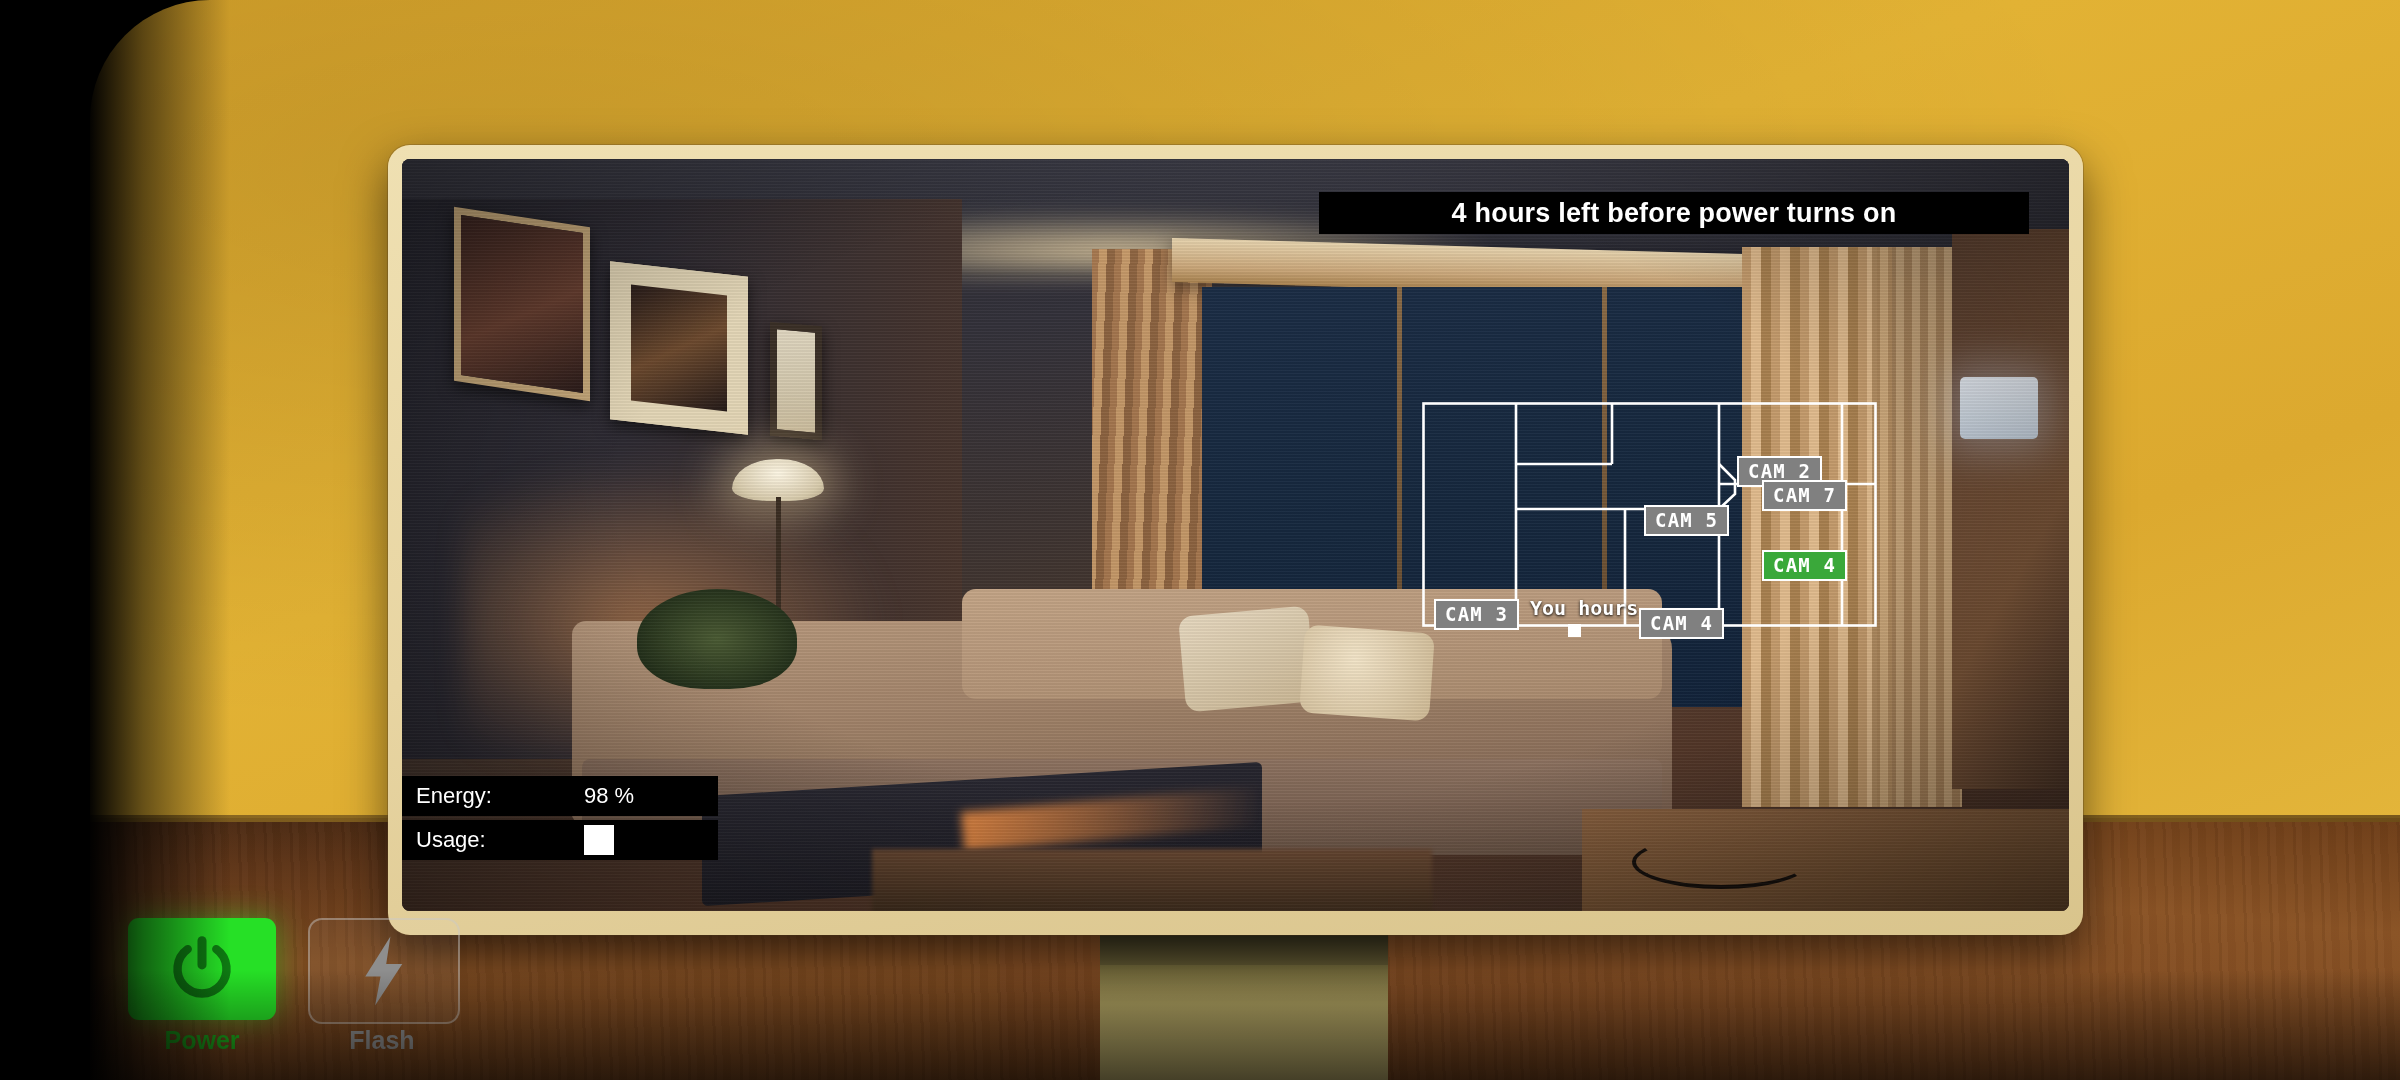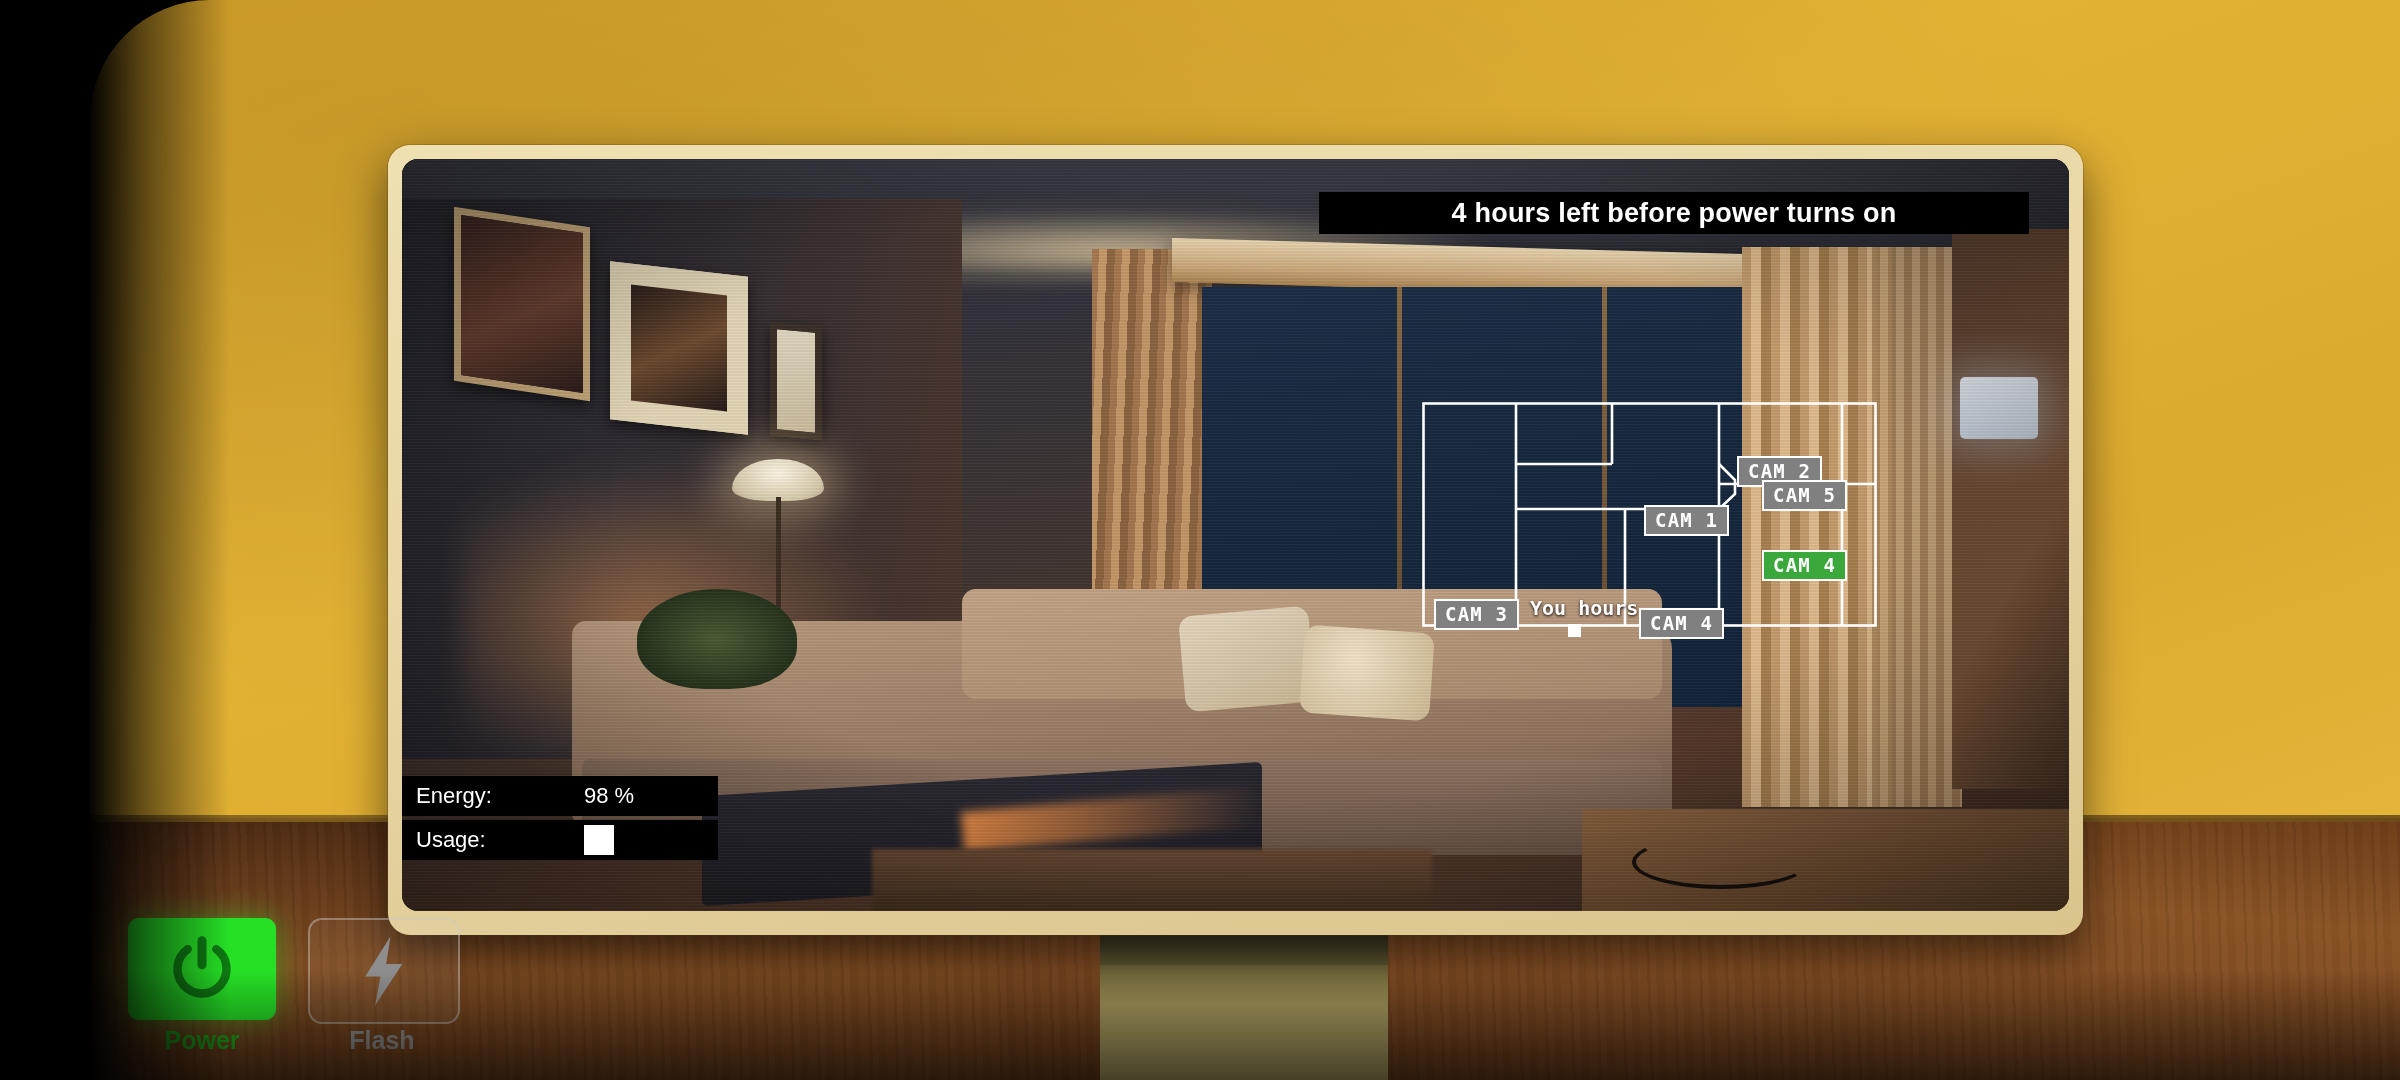--- a/index.html
+++ b/index.html
@@ -50,21 +50,21 @@
 
   
   #monitor{
     position:absolute;left:388px;top:145px;width:1695px;height:790px;
     background:linear-gradient(170deg,#efe0b2,#e8d5a2 50%,#d9c48c);
     border-radius:22px;
     box-shadow:0 18px 46px rgba(0,0,0,.55), 0 0 0 1px rgba(120,90,40,.35);
   }
   #screen{
     position:absolute;left:14px;top:14px;width:1667px;height:752px;
-    border-radius:16px;overflow:hidden;background:#1b1d27;
+    border-radius:8px;overflow:hidden;background:#1b1d27;
   }
 
   
   .rm{position:absolute;}
   #rm-wall{left:0;top:0;width:1667px;height:752px;
     background:linear-gradient(170deg,#2a2a33 0%,#33313a 26%,#41352f 52%,#56392a 78%,#3d2b22 100%);}
   #rm-ceiling{left:0;top:0;width:1667px;height:118px;
     background:linear-gradient(180deg,#3a3a44,#2d2d36 70%,#262630);}
   #rm-ceil-glow{left:330px;top:52px;width:760px;height:66px;
     background:radial-gradient(ellipse at 50% 60%, rgba(255,230,180,.78), rgba(255,220,160,0) 72%);
@@ -298,26 +298,26 @@
             <line x1="297" y1="82" x2="453" y2="82"></line>
             <line x1="420" y1="1.5" x2="420" y2="223"></line>
             <path d="M297 62 L313 78 L313 92 L297 107"></path>
           </g>
         </svg>
         <div id="youhere" style="left: 108px; top: 194px;">You hours</div>
         <div id="youdot" style="left: 146px; top: 222px;"></div>
       </div>
 
       <div id="cam-layer">
-          <div class="cam" style="left: 1242px; top: 346px;">CAM 1</div>
+          <div class="cam" style="left: 1242px; top: 346px;">CAM 5</div>
           <div class="cam" style="left: 1335px; top: 297px;">CAM 2</div>
           <div class="cam" style="left: 1032px; top: 440px;">CAM 3</div>
           <div class="cam" style="left: 1237px; top: 449px; text-align: center;">CAM 4</div>
           <div class="cam active" style="left: 1360px; top: 391px;">CAM 4</div>
-          <div class="cam" style="left: 1360px; top: 321px;">CAM 5</div>
+          <div class="cam" style="left: 1360px; top: 321px;">CAM 7</div>
         </div>
     </div>
   </div>
 
   <div id="btn-power">
     <svg width="70" height="70" viewBox="0 0 24 24">
       <path d="M7.1 5.2 A8.4 8.4 0 1 0 16.9 5.2" fill="none" stroke="#0e7a12" stroke-width="2.9" stroke-linecap="round"></path>
       <line x1="12" y1="2.3" x2="12" y2="10.6" stroke="#0e7a12" stroke-width="3.1" stroke-linecap="round"></line>
     </svg>
   </div>

